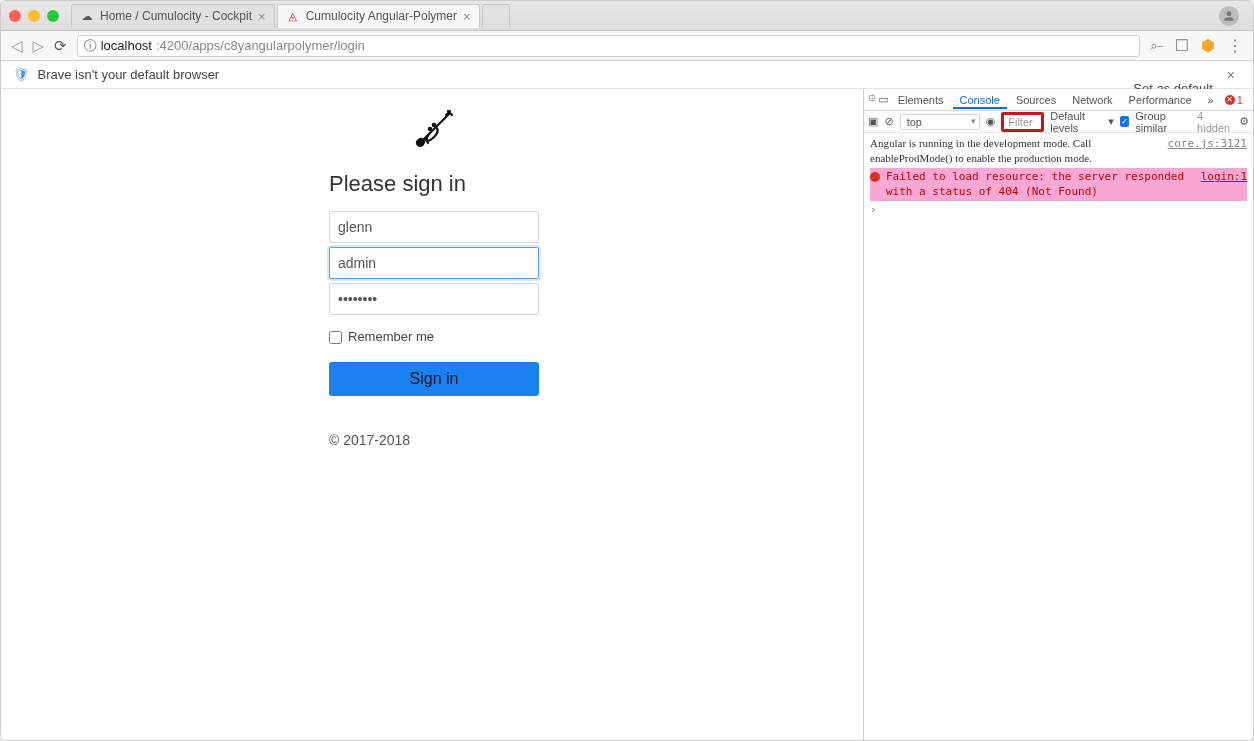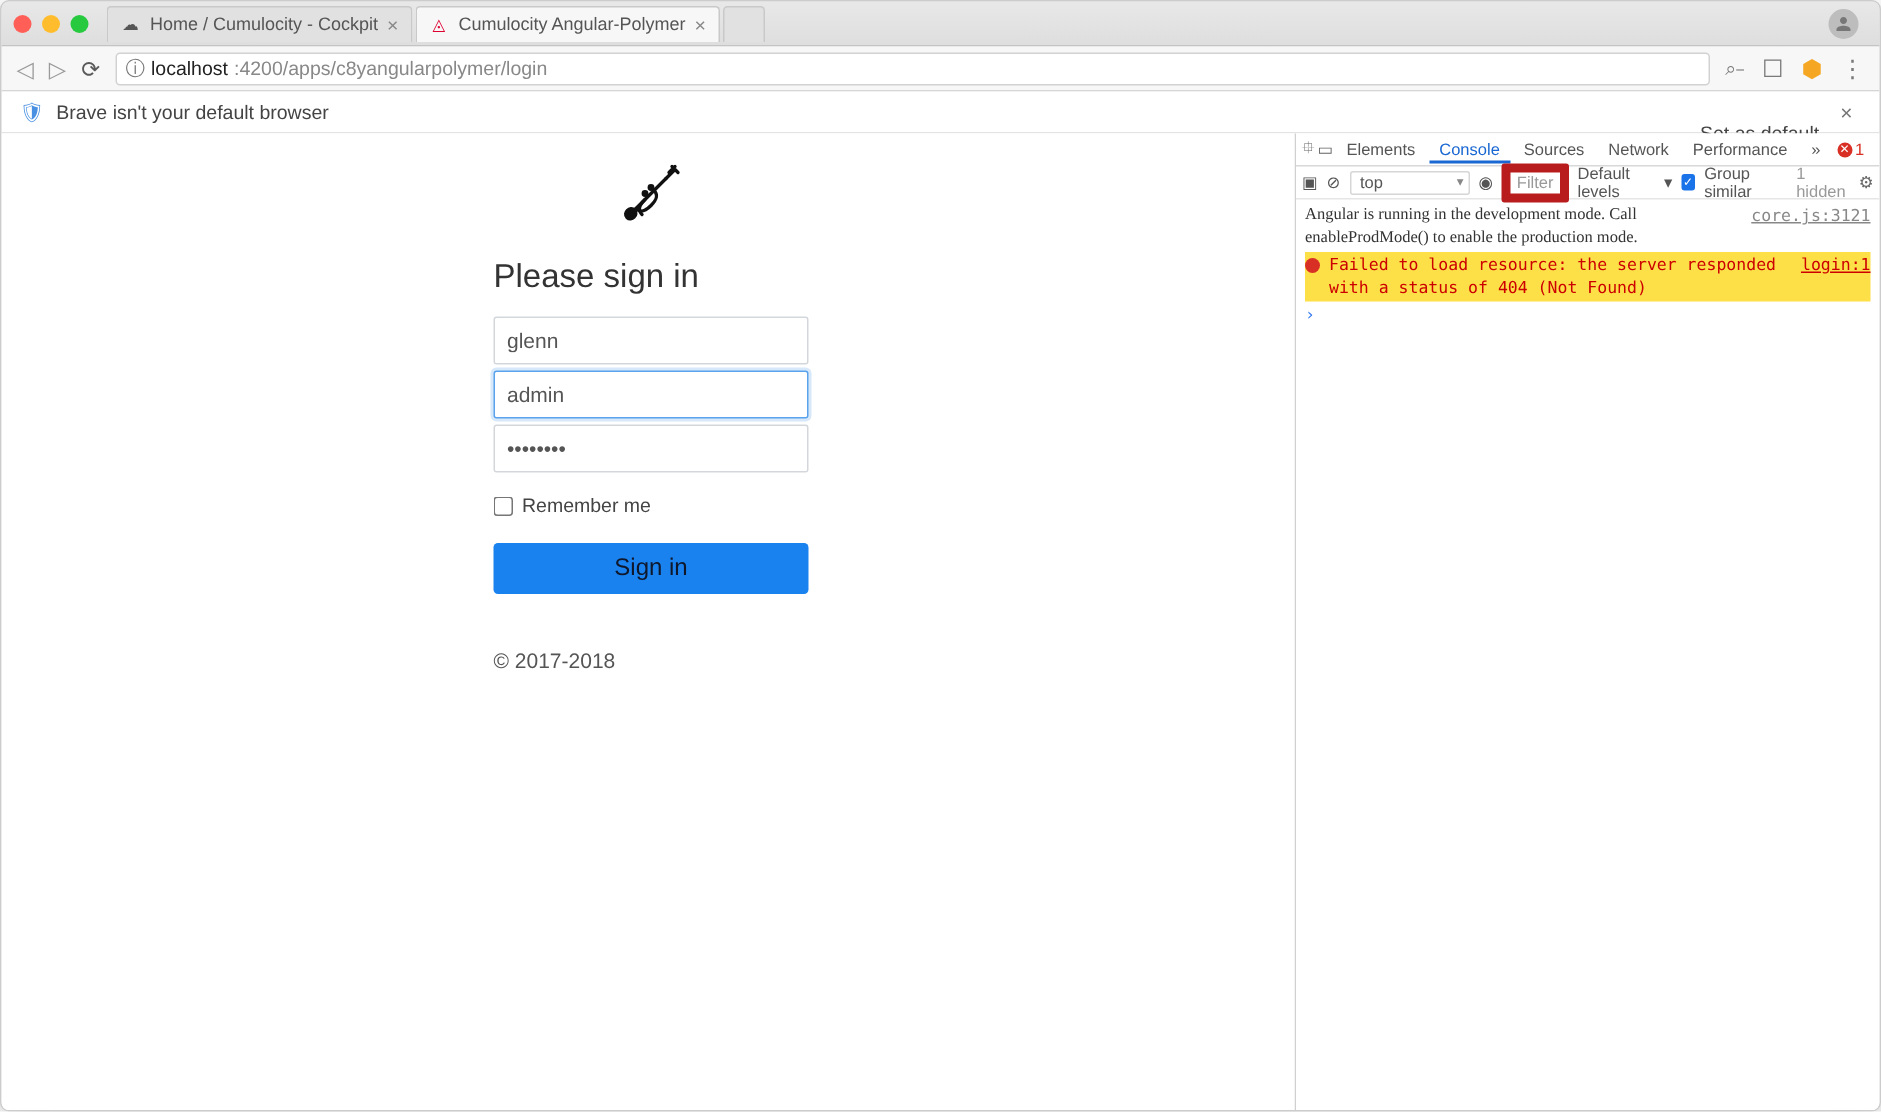--- a/index.html
+++ b/index.html
@@ -125,30 +125,30 @@
 .dt-tabs .err-badge{ color:#d93025; display:flex;align-items:center; gap:2px;}
 .dt-tabs .err-badge .dot{width:10px;height:10px;border-radius:50%;background:#d93025;color:#fff;font-size:8px;display:flex;align-items:center;justify-content:center;}
 .dt-tabs .menu{ color:#666; padding:0 4px;}
 .dt-toolbar{
   height:22px; border-bottom:1px solid #e6e6e6;
   display:flex; align-items:center; padding:0 4px; gap:6px;
   font-family: -apple-system, sans-serif; font-size:11px; color:#555;
 }
 .dt-toolbar .ctx{ border:1px solid #d6d6d6; border-radius:2px; padding:1px 14px 1px 6px; position:relative; min-width:80px;}
 .dt-toolbar .ctx:after{content:"▾"; position:absolute; right:3px; top:1px; color:#888; font-size:9px;}
-.dt-toolbar .filter{ border:6px solid #b91c1c; border-radius:2px; padding:1px 4px; width:48px; color:#999;}
+.dt-toolbar .filter{ border:3px solid #b91c1c; border-radius:2px; padding:1px 4px; width:48px; color:#999;}
 .dt-toolbar .levels{ display:flex; align-items:center; gap:3px;}
 .dt-toolbar .chk{ width:11px;height:11px; background:#1a73e8; display:inline-flex; align-items:center; justify-content:center; color:#fff; font-size:8px; border-radius:2px;}
 .dt-toolbar .gear{ margin-left:auto; color:#666;}
 .dt-console{ flex:1; overflow:auto; padding:2px 6px; }
 .dt-line{ display:flex; align-items:flex-start; padding:1px 0; line-height:1.4;}
 .dt-line .msg{ flex:1; white-space:pre-wrap; }
 .dt-line .src{ color:#888; text-decoration:underline; margin-left:8px; white-space:nowrap;}
 .dt-line.info .msg{ color:#333;font-family:Liberation Serif, serif;}
-.dt-line.error{ background:#fde047;}
+.dt-line.error{ background:#f9a8d4;}
 .dt-line.error .msg{ color:#c00;}
 .dt-line.error:before{ content:""; width:10px;height:10px;border-radius:50%;background:#d93025; margin:3px 6px 0 0; flex-shrink:0;}
 .dt-line.error .src{ color:#c00;}
 .dt-prompt{ color:#367cf1; padding:2px 0;}
 </style>
 </head>
 <body>
 
 <div class="window-frame">
 
@@ -255,21 +255,21 @@
         <span>⊘</span>
         <span class="ctx">top</span>
         <span>◉</span>
         <span class="filter">Filter</span>
         <span class="levels">
           <span>Default levels</span>
           <span>▾</span>
         </span>
         <span class="chk">✓</span>
         <span>Group similar</span>
-        <span style="color:#999;">1 hidden</span>
+        <span style="color:#999;">4 hidden</span>
         <span class="gear">⚙</span>
       </div>
 
       <div class="dt-console">
         <div class="dt-line info">
           <span class="msg">Angular is running in the development mode. Call enableProdMode() to enable the production mode.</span>
           <span class="src">core.js:3121</span>
         </div>
         <div class="dt-line error">
           <span class="msg">Failed to load resource: the server responded with a status of 404 (Not Found)</span>

